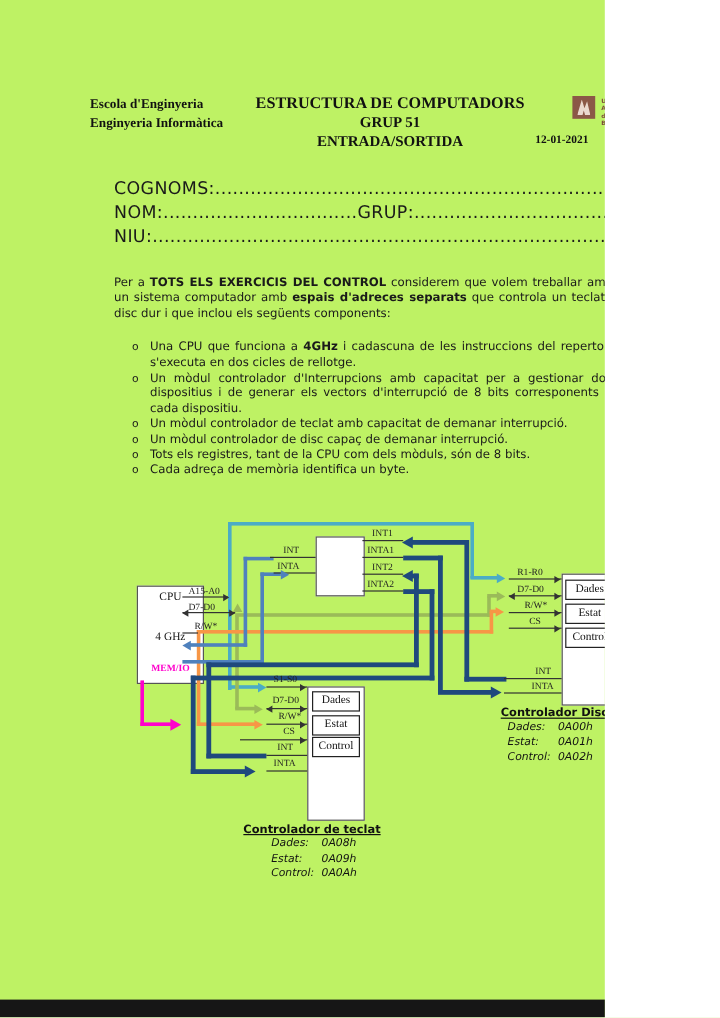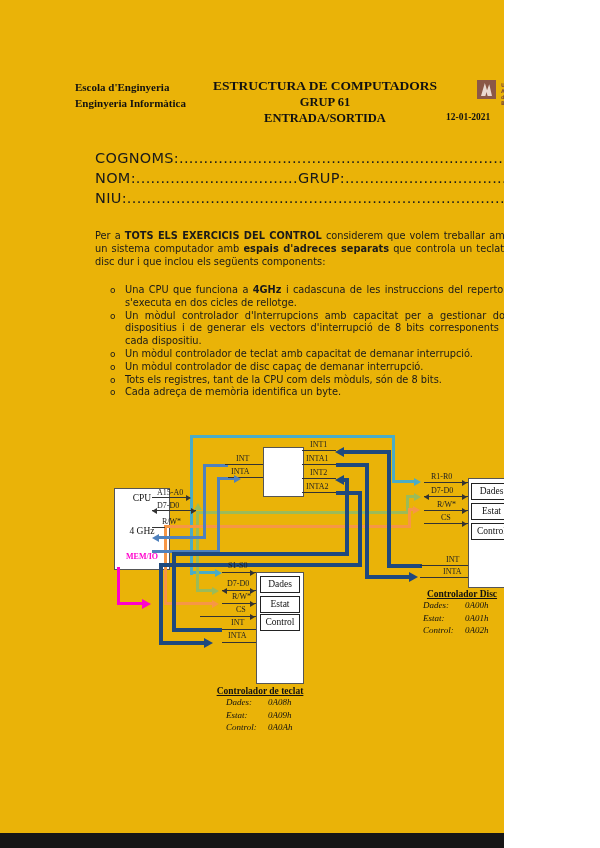--- a/index.html
+++ b/index.html
@@ -1,16 +1,16 @@
 <!DOCTYPE html>
 <html><head>
 <meta charset="utf-8">
 <style>
   html,body{margin:0;padding:0;background:#fff;}
-  #page{position:relative;width:504px;height:848px;background:#eab308;overflow:hidden;
+  #page{position:relative;width:504px;height:848px;background:#bef264;overflow:hidden;
         font-family:"DejaVu Sans",sans-serif;color:#111;}
   .abs{position:absolute;}
   .sans{font-family:"DejaVu Sans",sans-serif;}
   
   #school{left:75px;top:79px;font-family:"Liberation Serif",serif;font-weight:bold;font-size:11px;line-height:16px;color:#111;}
   #title-block{left:170px;top:77px;width:310px;text-align:center;font-family:"Liberation Serif",serif;font-weight:bold;color:#111;}
   #title-block .t1{font-size:13.5px;line-height:17px;}
   #title-block .t2{font-size:12.5px;line-height:16px;}
   #exam-date{left:446px;top:112px;font-family:"Liberation Serif",serif;font-weight:bold;font-size:9.5px;}
   #logo-box{left:477px;top:80px;width:19px;height:19px;background:#8b5847;z-index:1;}
@@ -35,42 +35,42 @@
   .cpu-t{position:absolute;width:100%;text-align:center;font-family:"Liberation Serif",serif;font-size:9.5px;color:#111;}
   #cpu-memio{color:#FF00CC;font-size:8px;font-weight:bold;}
   #ic-box{left:263px;top:447px;width:39px;height:48px;}
   #ic-label{left:208px;top:498px;width:184px;text-align:center;font-weight:bold;font-size:11px;z-index:4;color:#111;}
   #disc-box{left:468px;top:478px;width:45px;height:108px;}
   #kb-box{left:256px;top:572px;width:46px;height:110px;}
   #wires{position:absolute;left:0;top:0;width:600px;height:848px;z-index:2;}
   .wseg{position:absolute;}
   .ah{position:absolute;width:0;height:0;}
   
-  .cap{position:absolute;z-index:4;color:#111;font-family:Liberation Serif, serif;}
+  .cap{position:absolute;z-index:4;color:#111;}
   .cap .cap-title{font-weight:bold;font-size:9.5px;text-decoration:underline;text-align:center;}
   .cap .row{display:flex;font-style:italic;font-size:9px;line-height:12.5px;}
   .cap .row .nm{width:42px;text-align:left;}
   #disc-cap{left:403px;top:589px;width:118px;}
   #disc-cap .row{padding-left:20px;}
   #kb-cap{left:198px;top:686px;width:124px;}
   #kb-cap .row{padding-left:28px;}
   #bottom-bar{left:0;top:833px;width:600px;height:15px;background:#161616;}
 </style>
 </head>
 <body>
 
 <div id="page">
 
   <div id="school" class="abs">
     <div>Escola d'Enginyeria</div>
     <div>Enginyeria Informàtica</div>
   </div>
   <div id="title-block" class="abs">
     <div class="t1">ESTRUCTURA DE COMPUTADORS</div>
-    <div class="t2">GRUP 61</div>
+    <div class="t2">GRUP 51</div>
     <div class="t2">ENTRADA/SORTIDA</div>
   </div>
   <div id="exam-date" class="abs">12-01-2021</div>
   <div id="logo-box" class="abs">
     <div class="flame"></div>
   </div>
   <div id="logo-text" class="abs">
     <div>Universitat</div>
     <div>Autònoma</div>
     <div>de Barcelona</div>

